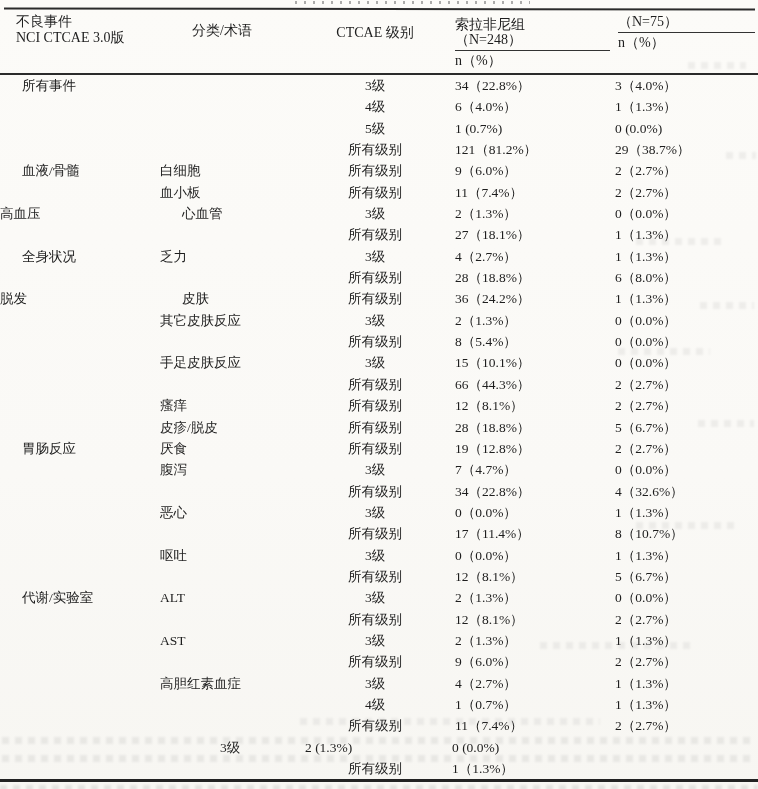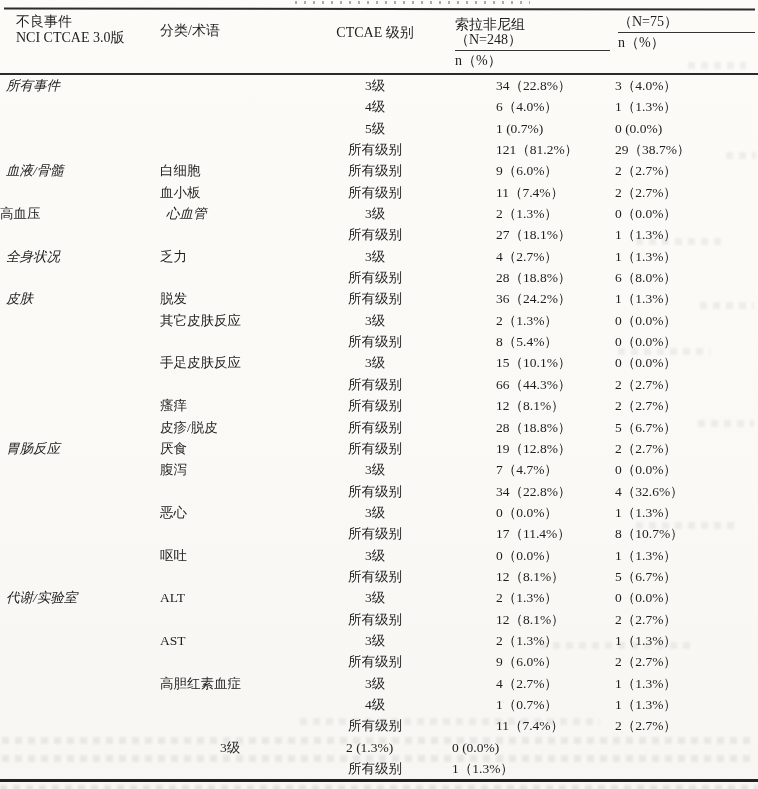--- a/index.html
+++ b/index.html
@@ -26,37 +26,37 @@
   .rule-header{left:0;right:0;top:73px;height:2px;}
   .rule-bottom{left:0;right:0;top:779px;height:3px;background:#222;}
   
   .thead{
     position:absolute;left:0;top:10px;width:758px;height:63px;
     display:grid;grid-template-columns:160px 140px 150px 163px 1fr;
     font-size:14px;
   }
   .th{padding-top:4px;line-height:16px;}
   .th-cat{padding-left:16px;}
-  .th-term{padding-top:13px;}
+  .th-term{padding-top:13px;margin-left:32px;}
   .th-grade{text-align:center;padding-top:15px;}
   .th-group{padding-left:5px;display:flex;flex-direction:column;}
   .th-group .gname{line-height:15px;padding-top:3px;}
   .th-group .gn{line-height:15px;}
   .group-rule{height:0;border-bottom:1.6px solid #333;margin:3px 0 1px;width:98%;}
   .th-group .npct{line-height:17px;}
   
   .tbody{position:absolute;left:0;top:75px;width:758px;}
   .row{
     display:grid;grid-template-columns:160px 140px 150px 163px 1fr;
     height:21.35px;line-height:21.35px;font-size:13.5px;
   }
   .cell{white-space:nowrap;overflow:visible;}
-  .c-cat{padding-left:6px;font-style:italic;}
+  .c-cat{padding-left:22px;}
   .c-grade{text-align:center;}
-  .c-sor{padding-left:5px;margin-left:41px;}
+  .c-sor{padding-left:5px;}
   .c-pla{padding-left:2px;}
   
   .ghost{
     position:absolute;height:7px;
     background:repeating-linear-gradient(90deg,rgba(110,110,110,.55) 0 7px,transparent 7px 13px);
     filter:blur(1.1px);opacity:.16;pointer-events:none;
   }
   .g1{left:688px;top:62px;width:58px;}
   .g2{left:726px;top:152px;width:30px;}
   .g3{left:636px;top:238px;width:86px;}
@@ -176,22 +176,22 @@
 
     <div class="row">
       <div class="cell c-cat"></div>
       <div class="cell c-term"></div>
       <div class="cell c-grade">所有级别</div>
       <div class="cell c-sor">28（18.8%）</div>
       <div class="cell c-pla">6（8.0%）</div>
     </div>
 
     <div class="row">
+      <div class="cell c-term">脱发</div>
       <div class="cell c-cat">皮肤</div>
-      <div class="cell c-term">脱发</div>
       <div class="cell c-grade">所有级别</div>
       <div class="cell c-sor">36（24.2%）</div>
       <div class="cell c-pla">1（1.3%）</div>
     </div>
 
     <div class="row">
       <div class="cell c-cat"></div>
       <div class="cell c-term">其它皮肤反应</div>
       <div class="cell c-grade">3级</div>
       <div class="cell c-sor">2（1.3%）</div>

